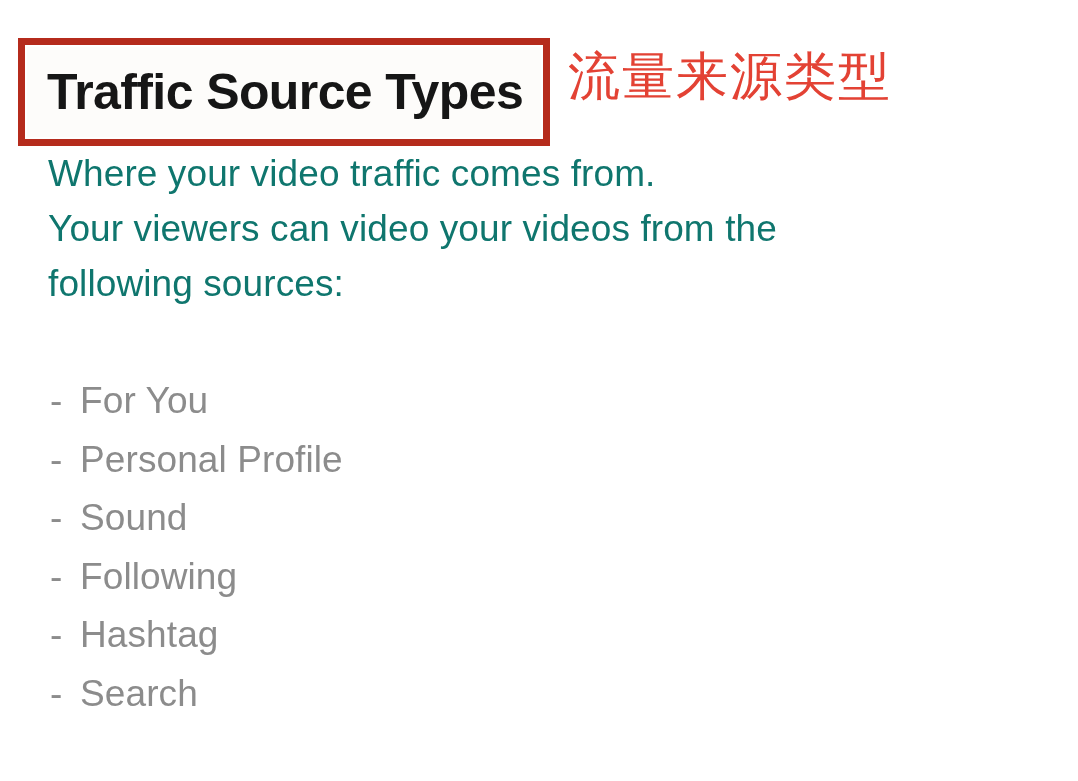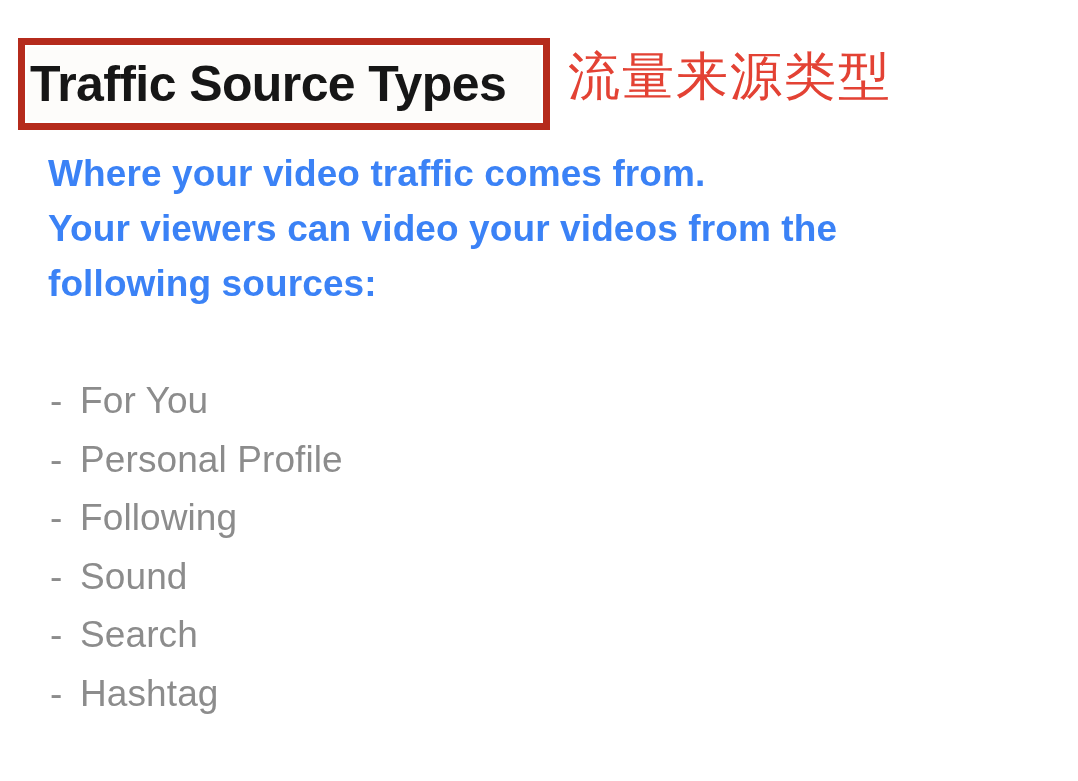--- a/index.html
+++ b/index.html
@@ -29,27 +29,27 @@
     top: 30px;
     width: 1078px;
     height: 104px;
   }
 
   .title-box {
     position: absolute;
     left: 18px;
     top: 8px;
     width: 532px;
-    height: 92px;
+    height: 108px;
     box-sizing: border-box;
     border: 7px solid #b52b1c;
     background: #fdfcfa;
     display: flex;
     align-items: center;
-    padding-left: 5px;
+    padding-left: 22px;
   }
   .title-box::after {
     content: "";
     position: absolute;
     left: 0;
     top: 0;
     right: 0;
     bottom: 0;
     border: 2px solid #ffffff;
     pointer-events: none;
@@ -81,22 +81,22 @@
   }
 
   
   .body-paragraph {
     position: absolute;
     left: 48px;
     top: 146px;
     width: 930px;
     font-size: 37px;
     line-height: 55px;
-    color: #3b82f6;
-    font-weight: 700;
+    color: #0f766e;
+    font-weight: 400;
     letter-spacing: 0.1px;
   }
   .body-paragraph .pline {
     display: block;
     white-space: nowrap;
   }
 
   
   .source-list {
     position: absolute;
@@ -152,27 +152,27 @@
   </div>
 
   <ul class="source-list">
     <li>
       <span class="dash">-</span><span>For You</span>
     </li>
     <li>
       <span class="dash">-</span><span>Personal Profile</span>
     </li>
     <li>
+      <span class="dash">-</span><span>Sound</span>
+    </li>
+    <li>
       <span class="dash">-</span><span>Following</span>
     </li>
     <li>
-      <span class="dash">-</span><span>Sound</span>
+      <span class="dash">-</span><span>Hashtag</span>
     </li>
     <li>
       <span class="dash">-</span><span>Search</span>
-    </li>
-    <li>
-      <span class="dash">-</span><span>Hashtag</span>
     </li>
   </ul>
 
 
 </div>
 
 </body></html>

